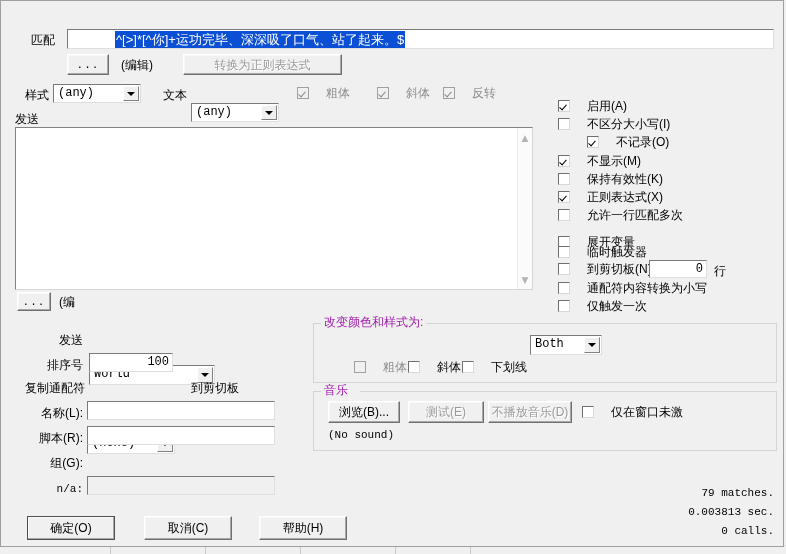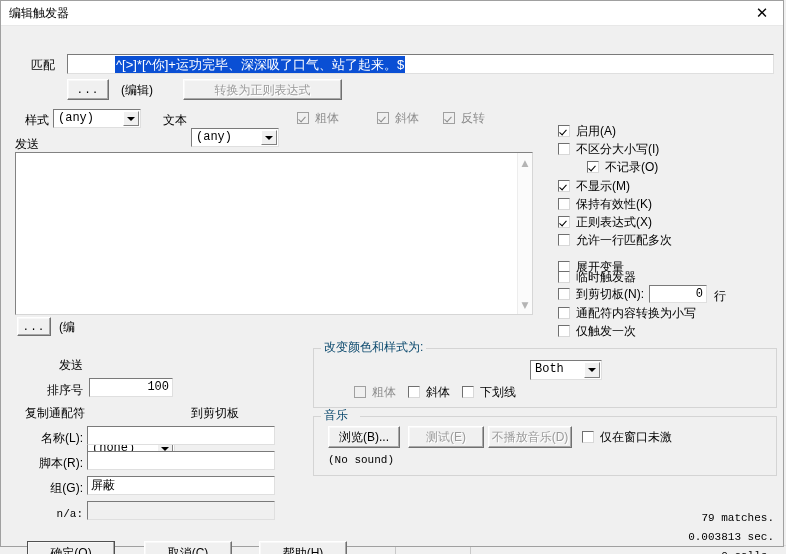--- a/index.html
+++ b/index.html
@@ -188,20 +188,21 @@
     font-size: 11px;
     letter-spacing: 1px;
   }
 
   
   .cb {
     position: absolute;
     display: flex;
     align-items: flex-start;
     white-space: nowrap;
+    gap: 11px;
   }
   .cb .box {
     width: 12px; height: 12px;
     box-sizing: border-box;
     background: #ffffff;
     border: 1px solid #6f6f6f;
     border-right-color: #d8d8d8;
     border-bottom-color: #d8d8d8;
     position: relative;
     flex: 0 0 auto;
@@ -235,21 +236,21 @@
     border: 1px solid #d4d4d4;
     border-top: none;
   }
   .group .gtitle {
     position: absolute;
     left: 7px; top: -8px;
     background: #f0f0f0;
     padding: 0 3px;
     font-size: 12px;
     line-height: 14px;
-    color: #0c4a6e;
+    color: #a21caf;
     white-space: nowrap;
   }
   .group .gtop-l { position: absolute; left:0; top:0; width:7px; height:1px; background:#d4d4d4; }
   .group .gtop-r { position: absolute; right:0; top:0; left:auto; height:1px; background:#d4d4d4; }
 
   
   .textarea-wrap {
     position: absolute;
     box-sizing: border-box;
     background: #ffffff;
@@ -292,24 +293,20 @@
   <div class="statusbar-behind">
     <div class="seg" style="left:110px"></div>
     <div class="seg" style="left:205px"></div>
     <div class="seg" style="left:300px"></div>
     <div class="seg" style="left:395px"></div>
     <div class="seg" style="left:470px"></div>
   </div>
 
   <div class="window">
 
-    <div class="titlebar">
-      <div class="title-text">编辑触发器</div>
-      <div class="close-btn">✕</div>
-    </div>
 
     <div class="client">
 
       <div class="abs lbl" style="left:30px; top:31px;">匹配</div>
       <div class="abs field selected" style="left:66px; top:28px; width:707px; height:20px;padding-left:47px;">
         <span class="seltext">^[&gt;]*[^你]+运功完毕、深深吸了口气、站了起来。$</span>
       </div>
 
       <div class="abs btn dots" style="left:66px; top:53px; width:42px; height:21px;">...</div>
       <div class="abs lbl" style="left:120px; top:56px;">(编辑)</div>
@@ -409,20 +406,26 @@
             <span class="box"></span>
             <span class="cbl">通配符内容转换为小写</span>
           </div>
           <div class="cb" style="left: 557px; top: 298px;">
             <span class="box"></span>
             <span class="cbl">仅触发一次</span>
           </div>
         </div>
 
       <div class="abs lbl right" style="left:20px; top:331px; width:62px;">发送</div>
+      <div class="abs combo" style="left:88px; top:326px; width:126px; height:20px;">
+        <span class="val">World</span>
+        <span class="arrow">
+            <i></i>
+          </span>
+      </div>
 
       <div class="abs lbl right" style="left:20px; top:356px; width:62px;">排序号</div>
       <div class="abs field num" style="left:88px; top:352px; width:84px; height:19px;">
         <span>100</span>
       </div>
 
       <div class="abs lbl right" style="left:12px; top:379px; width:72px;">复制通配符</div>
       <div class="abs combo" style="left:86px; top:375px; width:88px; height:20px;">
         <span class="val">(none)</span>
         <span class="arrow">
@@ -435,23 +438,20 @@
       <div class="abs field cn" style="left:86px; top:400px; width:188px; height:19px;">
         <span></span>
       </div>
 
       <div class="abs lbl right" style="left:16px; top:429px; width:66px;">脚本(R):</div>
       <div class="abs field cn" style="left:86px; top:425px; width:188px; height:19px;">
         <span></span>
       </div>
 
       <div class="abs lbl right" style="left:16px; top:454px; width:66px;">组(G):</div>
-      <div class="abs field cn" style="left:86px; top:450px; width:188px; height:19px;">
-        <span>屏蔽</span>
-      </div>
 
       <div class="abs lbl right mono" style="left:16px; top:480px; width:66px; font-size:11px;">n/a:</div>
       <div class="abs field ro" style="left:86px; top:475px; width:188px; height:19px;">
         <span></span>
       </div>
 
       <div class="group" style="left:312px; top:322px; width:464px; height:60px;">
         <div class="gtop-l"></div>
         <div class="gtop-r" style="left:108px; right:0;"></div>
         <div class="gtitle">改变颜色和样式为:</div>

